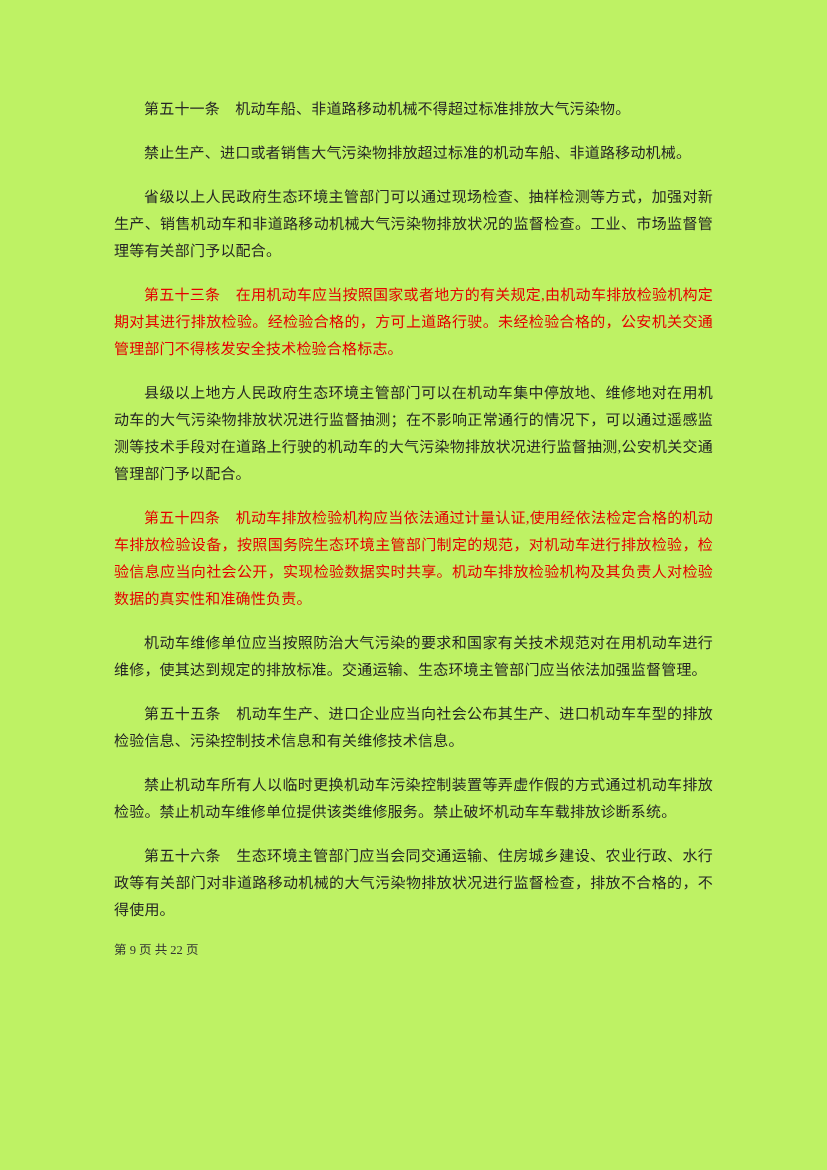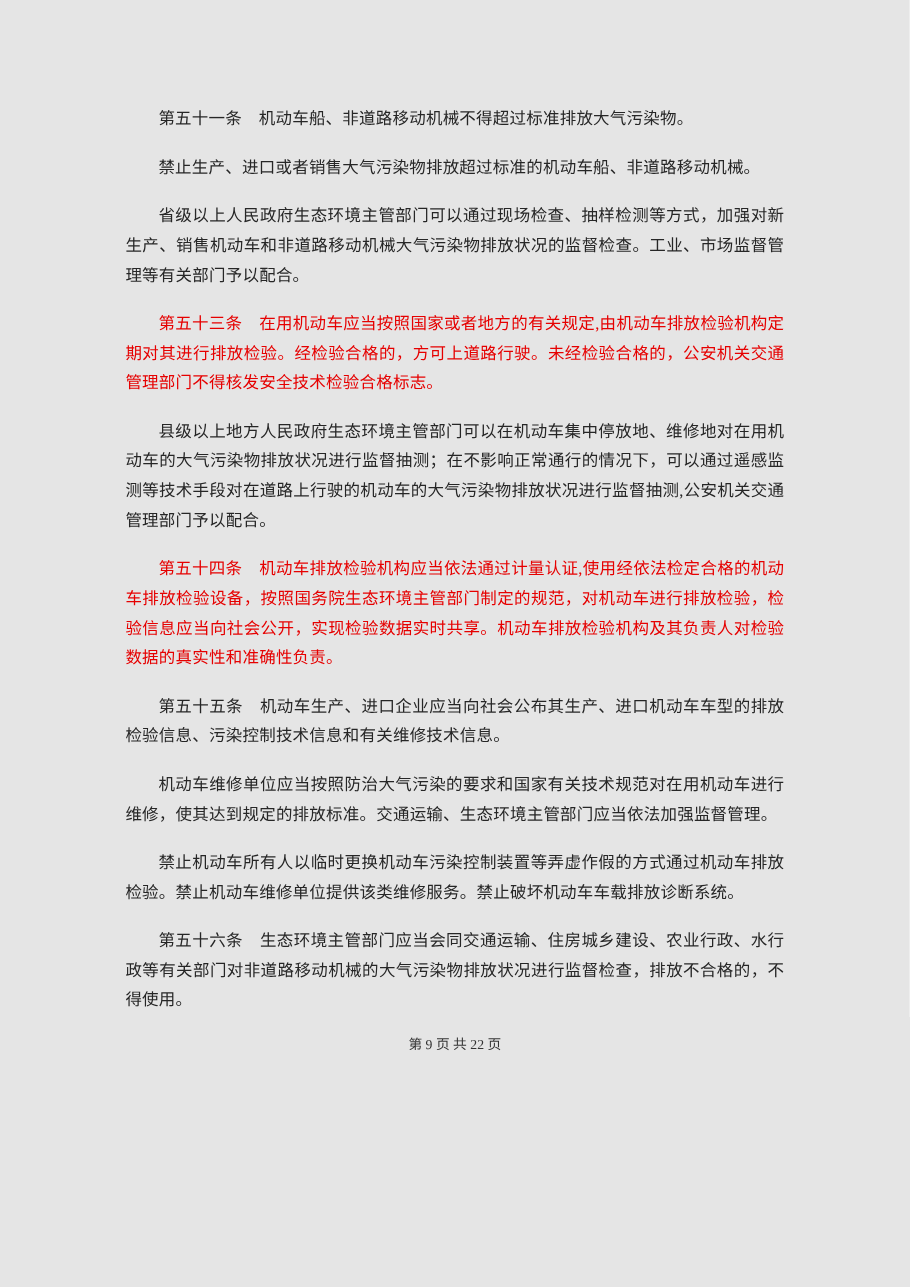--- a/index.html
+++ b/index.html
@@ -10,56 +10,56 @@
   body {
     width: 827px;
     height: 1170px;
     font-family: "Liberation Serif", "DejaVu Serif", serif;
     overflow: hidden;
   }
   .page {
     box-sizing: border-box;
     width: 827px;
     height: 1170px;
-    background: #e5e5e5;
+    background: #bef264;
     padding: 96px 114px 0 114px;
   }
   .body-text .para {
     margin: 0 0 17px 0;
     font-size: 15px;
     line-height: 27px;
     color: #262626;
     text-align: justify;
     text-indent: 2em;
     letter-spacing: 0.2px;
   }
   .body-text .para.red {
     color: #e60000;
   }
   .page-footer {
     margin-top: 13px;
-    text-align: center;
+    text-align: left;
     font-size: 12.5px;
     line-height: 18px;
     color: #333333;
   }
 </style>
 </head>
 <body>
 
 <div class="page">
   <article class="body-text">
     <p class="para black">第五十一条　机动车船、非道路移动机械不得超过标准排放大气污染物。</p>
     <p class="para black">禁止生产、进口或者销售大气污染物排放超过标准的机动车船、非道路移动机械。</p>
     <p class="para black">省级以上人民政府生态环境主管部门可以通过现场检查、抽样检测等方式，加强对新生产、销售机动车和非道路移动机械大气污染物排放状况的监督检查。工业、市场监督管理等有关部门予以配合。</p>
     <p class="para red">第五十三条　在用机动车应当按照国家或者地方的有关规定,由机动车排放检验机构定期对其进行排放检验。经检验合格的，方可上道路行驶。未经检验合格的，公安机关交通管理部门不得核发安全技术检验合格标志。</p>
     <p class="para black">县级以上地方人民政府生态环境主管部门可以在机动车集中停放地、维修地对在用机动车的大气污染物排放状况进行监督抽测；在不影响正常通行的情况下，可以通过遥感监测等技术手段对在道路上行驶的机动车的大气污染物排放状况进行监督抽测,公安机关交通管理部门予以配合。</p>
     <p class="para red">第五十四条　机动车排放检验机构应当依法通过计量认证,使用经依法检定合格的机动车排放检验设备，按照国务院生态环境主管部门制定的规范，对机动车进行排放检验，检验信息应当向社会公开，实现检验数据实时共享。机动车排放检验机构及其负责人对检验数据的真实性和准确性负责。</p>
+    <p class="para black">机动车维修单位应当按照防治大气污染的要求和国家有关技术规范对在用机动车进行维修，使其达到规定的排放标准。交通运输、生态环境主管部门应当依法加强监督管理。</p>
     <p class="para black">第五十五条　机动车生产、进口企业应当向社会公布其生产、进口机动车车型的排放检验信息、污染控制技术信息和有关维修技术信息。</p>
-    <p class="para black">机动车维修单位应当按照防治大气污染的要求和国家有关技术规范对在用机动车进行维修，使其达到规定的排放标准。交通运输、生态环境主管部门应当依法加强监督管理。</p>
     <p class="para black">禁止机动车所有人以临时更换机动车污染控制装置等弄虚作假的方式通过机动车排放检验。禁止机动车维修单位提供该类维修服务。禁止破坏机动车车载排放诊断系统。</p>
     <p class="para black">第五十六条　生态环境主管部门应当会同交通运输、住房城乡建设、农业行政、水行政等有关部门对非道路移动机械的大气污染物排放状况进行监督检查，排放不合格的，不得使用。</p>
   </article>
 
   <div class="page-footer">
     <span>第 9 页 共 22 页</span>
   </div>
 </div>
 
 </body></html>

